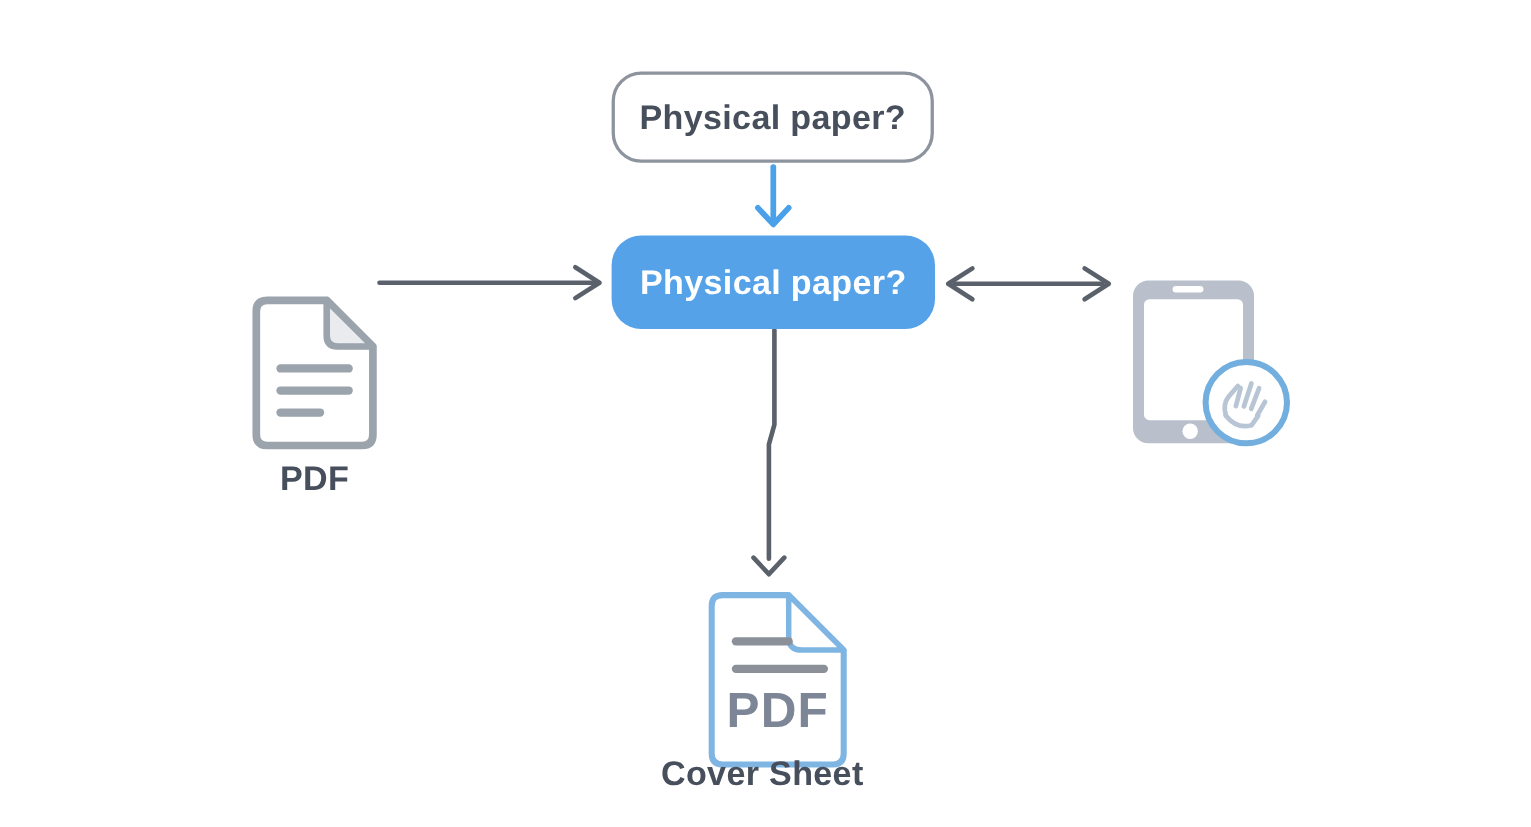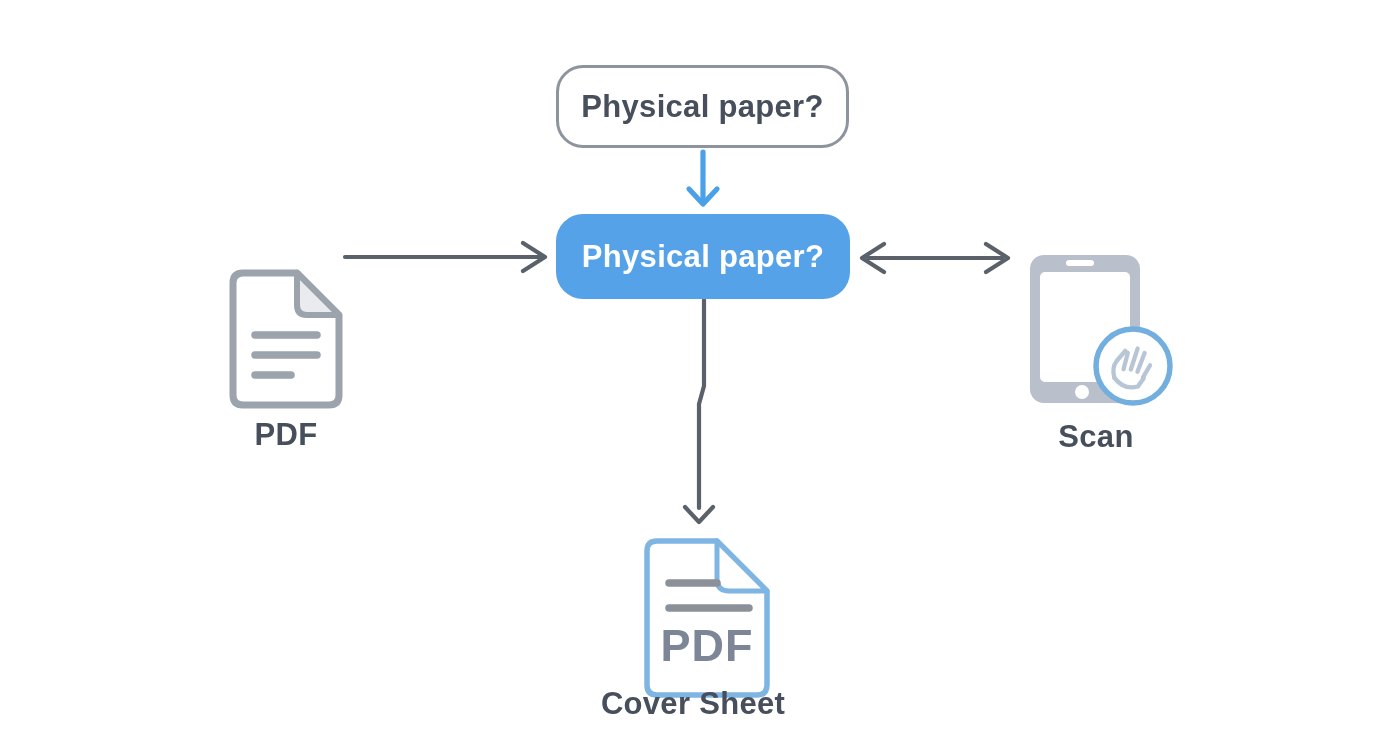--- a/index.html
+++ b/index.html
@@ -174,21 +174,20 @@
       <g class="hand-stroke" transform="rotate(18 109 116)">
         <path d="M95 133 q-6 -9 -3 -17 l5 -12"></path>
         <path d="M101 122 l-1 -17"></path>
         <path d="M108 120 l0 -22"></path>
         <path d="M115 120 l1 -20"></path>
         <path d="M122 124 l3 -14"></path>
         <path d="M95 133 q13 9 25 1 l3 -10"></path>
       </g>
     </g>
   </svg>
-  <div class="item-label label-scan">Scan</div>
 
   <svg class="icon-svg" style="left:639px; top:537px;" width="132" height="162" viewBox="0 0 132 162">
     <path class="doc-outline-blue" d="M18 4 H78 L128 54 V148 Q128 158 118 158 H18 Q8 158 8 148 V14 Q8 4 18 4 Z"></path>
     <path class="doc-fold-blue" d="M78 4 V42 Q78 54 90 54 H128 Z"></path>
     <path class="doc-line-dark" d="M30 46 H78"></path>
     <path class="doc-line-dark" d="M30 71 H110"></path>
     <text class="coversheet-text" x="68" y="124" text-anchor="middle">PDF</text>
   </svg>
   <div class="item-label label-cover">Cover Sheet</div>
 

